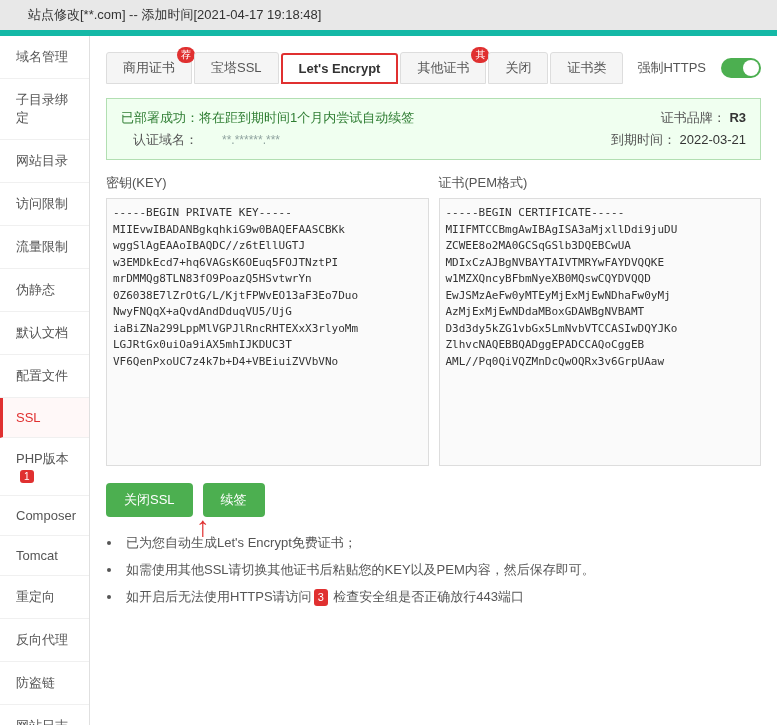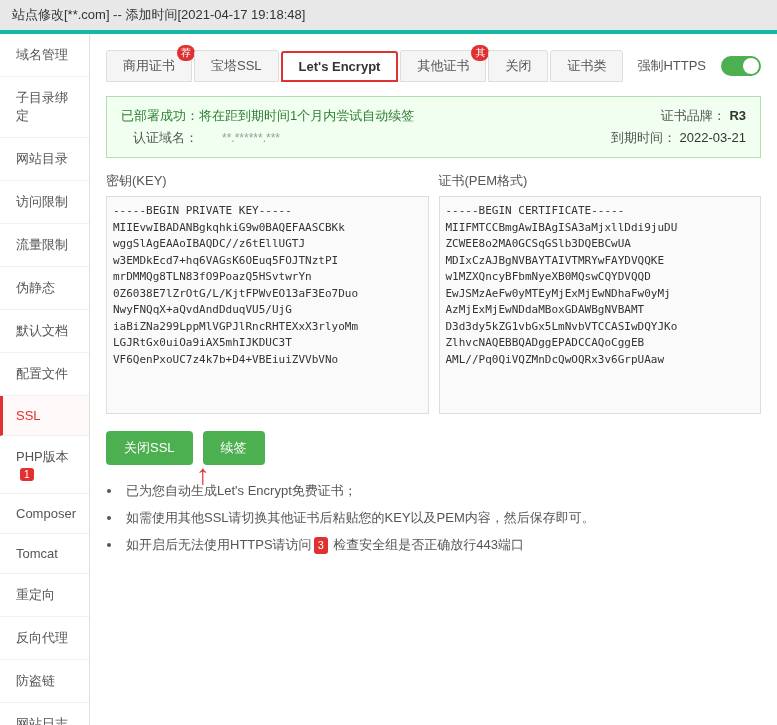--- a/index.html
+++ b/index.html
@@ -1,23 +1,23 @@
 <!DOCTYPE html>
 <html><head>
   <meta charset="utf-8">
   <style>
     * { box-sizing: border-box; margin: 0; padding: 0; }
     body { font-family: 'Microsoft YaHei', Arial, sans-serif; font-size: 13px; background: #f0f0f0; color: #333; width: 777px; height: 725px; overflow: hidden; }
 
     .title-bar {
       background: #e8e8e8;
-      padding: 6px 12px;
+      padding: 6px 28px;
       font-size: 13px;
       color: #333;
-      border-bottom: 4px solid #14b8a6;
+      border-bottom: 6px solid #14b8a6;
       display: flex;
       align-items: center;
     }
 
     .main-layout {
       display: flex;
       height: calc(725px - 34px);
     }
 
     
@@ -154,21 +154,21 @@
     }
 
     .section-label {
       font-size: 13px;
       color: #555;
       margin-bottom: 6px;
     }
 
     .code-area {
       width: 100%;
-      height: 218px;
+      height: 268px;
       border: 1px solid #ddd;
       background: #fafafa;
       font-size: 11px;
       font-family: monospace;
       padding: 6px;
       resize: none;
       color: #333;
       line-height: 1.5;
       overflow-y: auto;
     }

